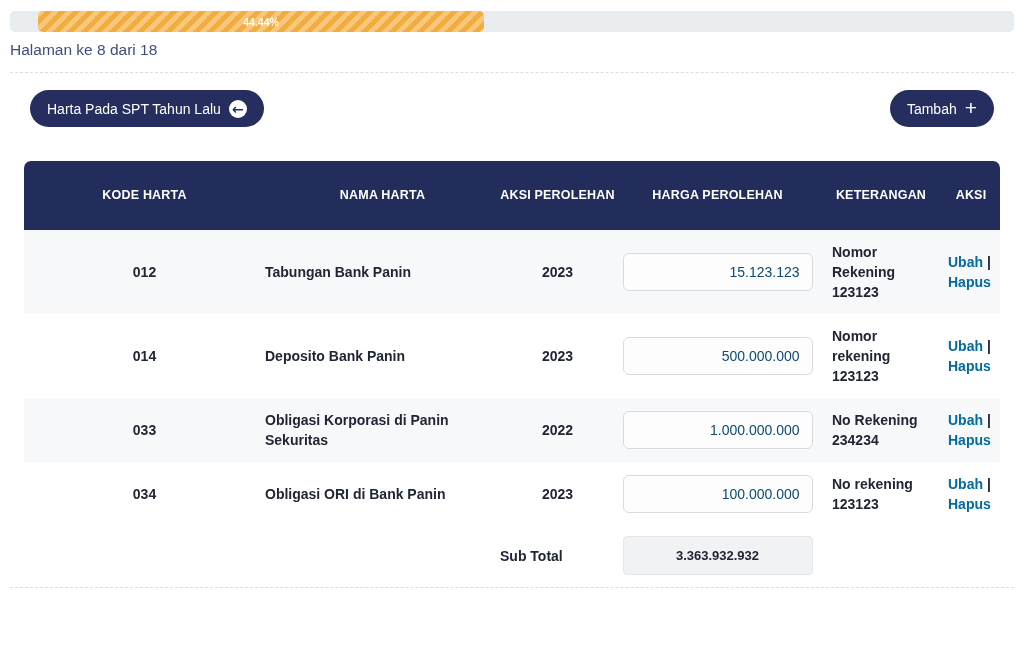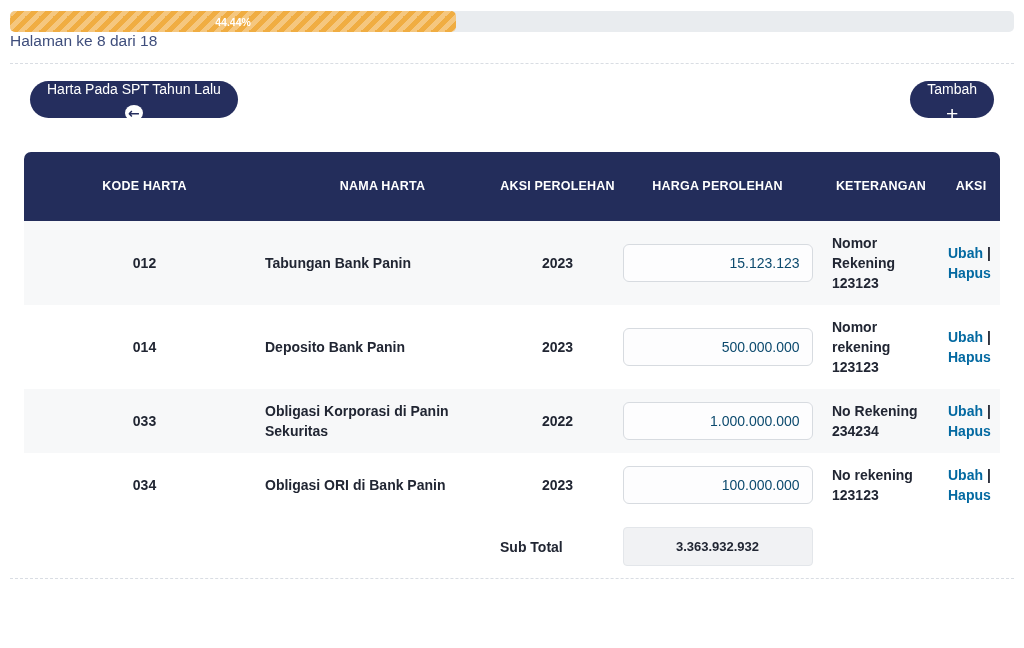--- a/index.html
+++ b/index.html
@@ -4,24 +4,24 @@
 <style>
   * { margin:0; padding:0; box-sizing:border-box; }
   html,body { width:1024px; height:648px; background:#fff; font-family:"Liberation Sans",sans-serif; }
   .page { padding:0 10px; }
   .progress-track { margin-top:11px; height:21px; background:#e9ecef; border-radius:5px; }
   .progress-fill { height:100%; border-radius:5px; background-color:#f0ad42;
      background-image: linear-gradient(135deg, rgba(255,255,255,.32) 25%, transparent 25%, transparent 50%, rgba(255,255,255,.32) 50%, rgba(255,255,255,.32) 75%, transparent 75%, transparent);
      background-size: 14px 14px;
      display:flex; align-items:center; justify-content:center;
      color:#fff; font-size:10.5px; font-weight:700; }
-  .page-indicator { color:#3f4e7c; font-size:15.5px; font-weight:400; }
+  .page-indicator { margin-top:9px; color:#3f4e7c; font-size:15.5px; font-weight:400; }
   .divider { border:0; border-top:1.5px dashed #d9dde3; margin-top:13px; }
   .toolbar { margin-top:17px; padding:0 20px; display:flex; justify-content:space-between; align-items:center; }
-  .btn { background:#252e5e; color:#fff; border:0; border-radius:19px; height:37px; font-size:14px; font-family:inherit; display:inline-flex; align-items:center; gap:8px; padding:0 17px; cursor:pointer;flex-direction:column; }
+  .btn { background:#252e5e; color:#fff; border:0; border-radius:19px; height:37px; font-size:14px; font-family:inherit; display:inline-flex; align-items:center; gap:8px; padding:0 17px; cursor:pointer; }
   .circle-icon { width:18px; height:18px; border-radius:50%; background:#fff; color:#252e5e; display:inline-flex; align-items:center; justify-content:center; font-size:14px; font-weight:700; font-family:"DejaVu Sans",sans-serif; }
   .plus-icon { font-size:21px; font-weight:400; line-height:1; margin-top:-2px; }
   table { margin:34px auto 0; width:976px; border-collapse:separate; border-spacing:0; table-layout:fixed; }
   thead th { background:#232d5b; color:#fff; font-size:12.5px; font-weight:700; height:69px; line-height:21px; vertical-align:middle; text-align:center; letter-spacing:.2px; }
   thead th:first-child { border-top-left-radius:7px; }
   thead th:last-child { border-top-right-radius:7px; }
   tbody tr.data-row:nth-child(odd) td { background:#f7f8f9; }
   tbody tr.data-row:nth-child(even) td { background:#ffffff; }
   td { padding:12px 0; font-size:14px; font-weight:700; color:#212633; line-height:20px; vertical-align:middle; }
   td.kode { text-align:center; }
@@ -35,21 +35,21 @@
   tr.subtotal-row td { background:#fff; padding:10px 0 8px; }
   tr.subtotal-row td.subtotal-label { padding-right:15px; font-size:14px; font-weight:700; }
   .subtotal-box { width:190px; height:39px; margin:0 auto; background:#f1f2f4; border:1px solid #e3e6ea; border-radius:4px; display:flex; align-items:center; justify-content:center; font-size:13px; font-weight:700; color:#212633; }
   .divider-bottom { border:0; border-top:1.5px dashed #d9dde3; margin-top:4px; }
 </style>
 </head>
 <body>
 
 <div class="page">
   <div class="progress-track">
-    <div class="progress-fill" id="progress-fill" style="width: 44.44%;">
+    <div class="progress-fill" id="progress-fill" style="width: 44.44%; margin-left: 28px;">
       <span>44.44%</span>
     </div>
   </div>
 
   <div class="page-indicator">Halaman ke 8 dari 18</div>
 
   <hr class="divider">
 
   <div class="toolbar">
     <button class="btn">

